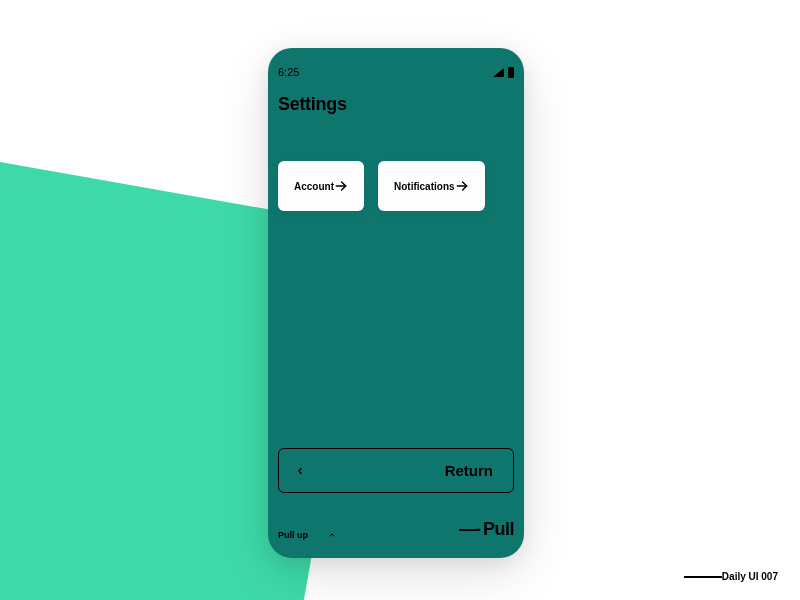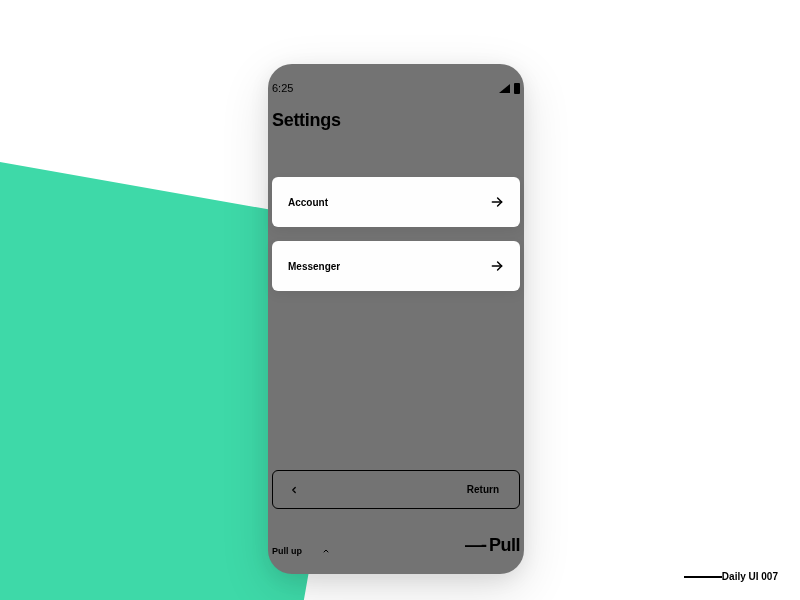--- a/index.html
+++ b/index.html
@@ -22,28 +22,28 @@
       background: #3ed9a8;
       transform: rotate(10deg);
       border-radius: 20px;
       left: -170px;
       top: 180px;
       z-index: 1;
     }
     .phone {
       position: absolute;
       left: 268px;
-      top: 64px;
+      top: 48px;
       width: 256px;
       height: 510px;
-      background: #737373;
+      background: #0f766e;
       border-radius: 24px;
       box-shadow: 0 15px 50px rgba(0,0,0,0.12), 0 5px 20px rgba(0,0,0,0.08);
       z-index: 10;
-      padding: 18px 4px;
+      padding: 18px 10px;
       display: flex;
       flex-direction: column;
     }
     .status-bar {
       display: flex;
       justify-content: space-between;
       align-items: center;
       font-size: 11px;
       font-weight: 500;
       color: #000;
@@ -69,21 +69,21 @@
     }
     .page-title {
       font-size: 18px;
       font-weight: 800;
       color: #000;
       margin-bottom: 46px;
       letter-spacing: -0.3px;
     }
     .settings-list {
       display: flex;
-      flex-direction: column;
+      flex-direction: row;
       gap: 14px;
     }
     .setting-item {
       background: #fefefe;
       border-radius: 6px;
       padding: 18px 16px;
       display: flex;
       justify-content: space-between;
       align-items: center;
       box-shadow: 0 4px 12px rgba(0,0,0,0.06);
@@ -112,21 +112,21 @@
       margin-bottom: 26px;
     }
     .return-chevron svg {
       width: 10px;
       height: 10px;
       display: block;
     }
     .return-label {
       flex: 1;
       text-align: right;
-      font-size: 10px;
+      font-size: 15px;
       font-weight: 700;
       color: #000;
       padding-right: 4px;
     }
     .bottom-bar {
       display: flex;
       justify-content: space-between;
       align-items: flex-end;
     }
     .pull-up {
@@ -197,31 +197,31 @@
     <div class="setting-item">
       <span class="setting-label">Account</span>
       <span class="arrow-icon">
         <svg viewBox="0 0 24 24" fill="none" stroke="#000" stroke-width="2.5" stroke-linecap="round" stroke-linejoin="round">
             <line x1="4" y1="12" x2="20" y2="12"></line>
             <polyline points="13 5 20 12 13 19"></polyline>
           </svg>
       </span>
     </div>
 
-
-
     <div class="setting-item">
-      <span class="setting-label">Messenger</span>
+      <span class="setting-label">Notifications</span>
       <span class="arrow-icon">
         <svg viewBox="0 0 24 24" fill="none" stroke="#000" stroke-width="2.5" stroke-linecap="round" stroke-linejoin="round">
             <line x1="4" y1="12" x2="20" y2="12"></line>
             <polyline points="13 5 20 12 13 19"></polyline>
           </svg>
       </span>
     </div>
+
+
 
   </div>
 
   <div class="spacer"></div>
 
   <div class="return-button">
     <span class="return-chevron">
       <svg viewBox="0 0 24 24" fill="none" stroke="#000" stroke-width="3" stroke-linecap="round" stroke-linejoin="round">
           <polyline points="15 18 9 12 15 6"></polyline>
         </svg>

